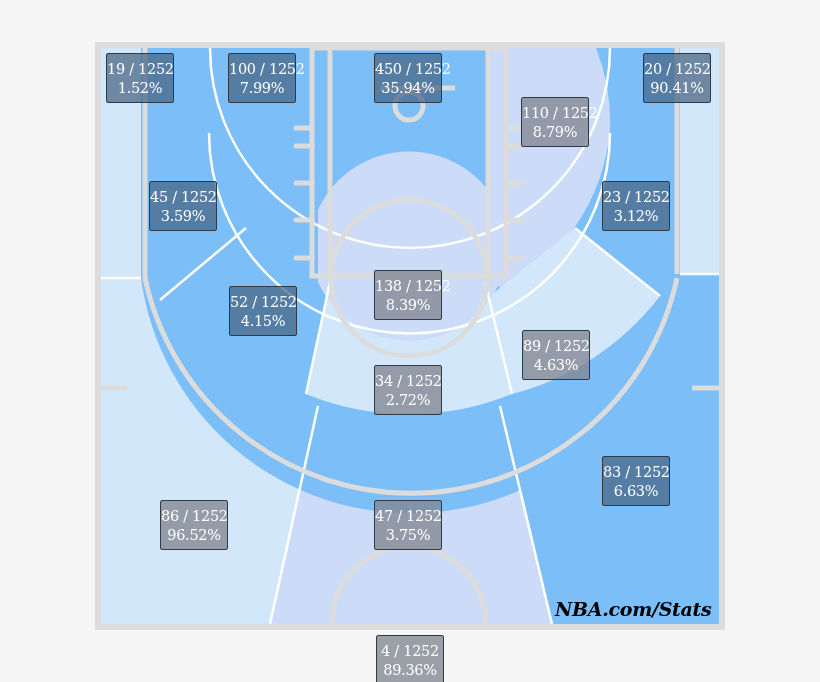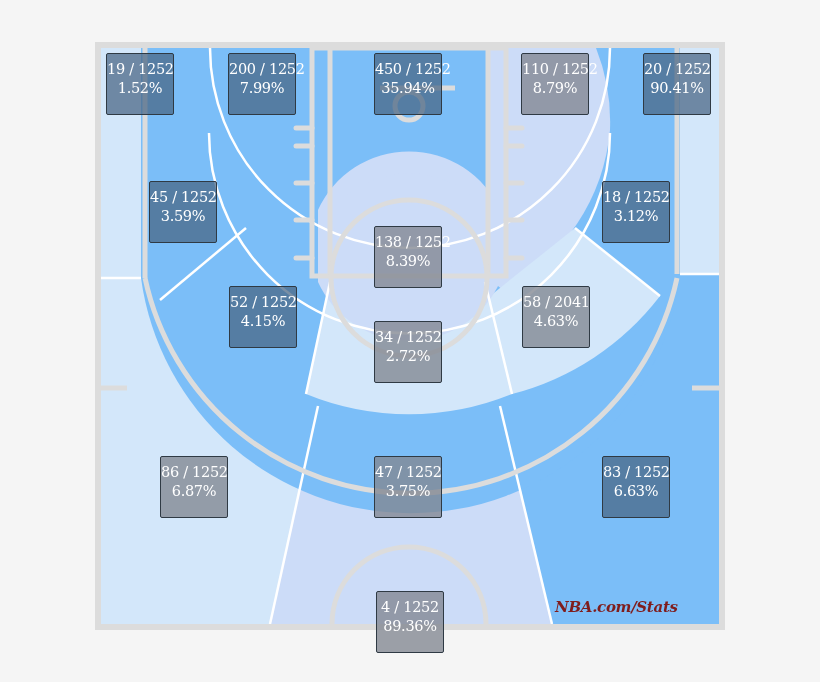--- a/index.html
+++ b/index.html
@@ -1,22 +1,22 @@
 <!DOCTYPE html>
 <html><head>
 <meta charset="utf-8">
 <style>
   html,body{margin:0;padding:0;background:#f5f5f5;}
   body{width:820px;height:682px;position:relative;overflow:hidden;font-family:"DejaVu Serif","Liberation Serif",serif;}
   #court{position:absolute;left:0;top:0;}
-  .zone-label{position:absolute;width:68px;height:62px;box-sizing:border-box;border:1px solid #2f3a44;border-radius:2px;color:#fff;text-align:center;font-size:14.5px;line-height:18.5px;padding-top:6px;font-family:"DejaVu Serif","Liberation Serif",serif;letter-spacing:-0.3px;}
+  .zone-label{position:absolute;width:68px;height:50px;box-sizing:border-box;border:1px solid #2f3a44;border-radius:2px;color:#fff;text-align:center;font-size:14.5px;line-height:18.5px;padding-top:6px;font-family:"DejaVu Serif","Liberation Serif",serif;letter-spacing:-0.3px;}
   .zone-label span{display:block;white-space:nowrap;}
   .lbl-blue{background:rgba(70,100,130,0.72);}
-  .lbl-gray{background:rgba(130,135,145,0.78);}
-  .brand{position:absolute;left:555px;top:598px;font-family:"DejaVu Serif","Liberation Serif",serif;font-weight:bold;font-style:italic;font-size:15px;color:#7f1d1d;letter-spacing:-0.3px;}
+  .lbl-gray{background:rgba(130,135,145,0.78);margin-top:44px;}
+  .brand{position:absolute;left:555px;top:598px;font-family:"DejaVu Serif","Liberation Serif",serif;font-weight:bold;font-style:italic;font-size:19px;color:#000000;letter-spacing:-0.3px;}
 </style>
 </head>
 <body>
 
 <svg id="court" width="820" height="682" viewBox="0 0 820 682">
   <defs>
     <clipPath id="courtClip">
         <rect x="101" y="48" width="618" height="576"></rect>
       </clipPath>
   </defs>
@@ -80,21 +80,21 @@
     </g>
   </g>
   <rect x="98" y="45" width="624" height="582" fill="none" stroke="#dcdcdc" stroke-width="6"></rect>
 </svg>
 
 <div class="zone-label lbl-blue" style="left:106px;top:53px">
     <span>19 / 1252</span>
     <span>1.52%</span>
   </div>
 <div class="zone-label lbl-blue" style="left:228px;top:53px">
-    <span>200 / 1252</span>
+    <span>100 / 1252</span>
     <span>7.99%</span>
   </div>
 <div class="zone-label lbl-blue" style="left:374px;top:53px">
     <span>450 / 1252</span>
     <span>35.94%</span>
   </div>
 <div class="zone-label lbl-gray" style="left:521px;top:53px">
     <span>110 / 1252</span>
     <span>8.79%</span>
   </div>
@@ -104,38 +104,38 @@
   </div>
 <div class="zone-label lbl-blue" style="left:149px;top:181px">
     <span>45 / 1252</span>
     <span>3.59%</span>
   </div>
 <div class="zone-label lbl-gray" style="left:374px;top:226px">
     <span>138 / 1252</span>
     <span>8.39%</span>
   </div>
 <div class="zone-label lbl-blue" style="left:602px;top:181px">
-    <span>18 / 1252</span>
+    <span>23 / 1252</span>
     <span>3.12%</span>
   </div>
 <div class="zone-label lbl-blue" style="left:229px;top:286px">
     <span>52 / 1252</span>
     <span>4.15%</span>
   </div>
 <div class="zone-label lbl-gray" style="left:522px;top:286px">
-    <span>58 / 2041</span>
+    <span>89 / 1252</span>
     <span>4.63%</span>
   </div>
 <div class="zone-label lbl-gray" style="left:374px;top:321px">
     <span>34 / 1252</span>
     <span>2.72%</span>
   </div>
 <div class="zone-label lbl-gray" style="left:160px;top:456px">
     <span>86 / 1252</span>
-    <span>6.87%</span>
+    <span>96.52%</span>
   </div>
 <div class="zone-label lbl-gray" style="left:374px;top:456px">
     <span>47 / 1252</span>
     <span>3.75%</span>
   </div>
 <div class="zone-label lbl-blue" style="left:602px;top:456px">
     <span>83 / 1252</span>
     <span>6.63%</span>
   </div>
 <div class="zone-label lbl-gray" style="left:376px;top:591px">

